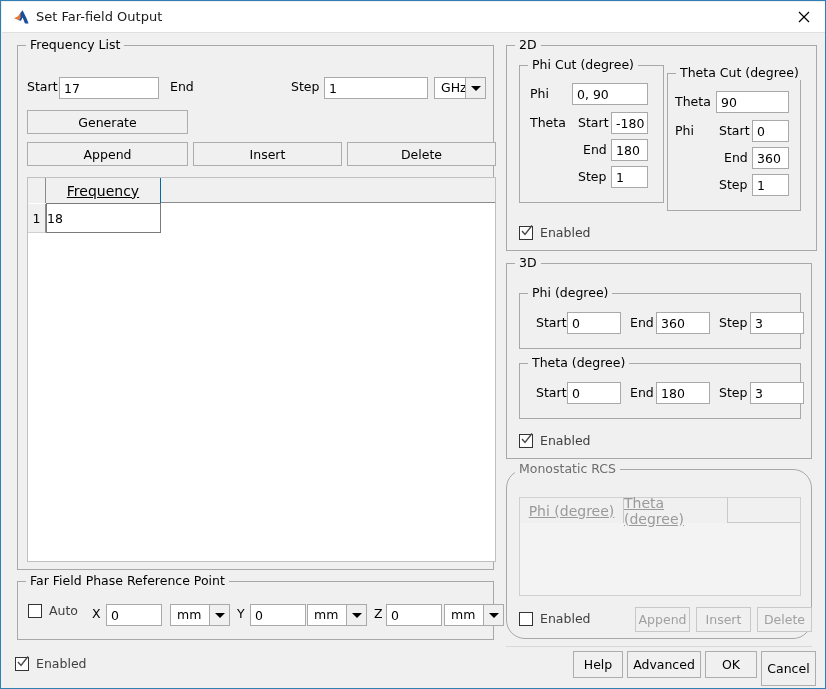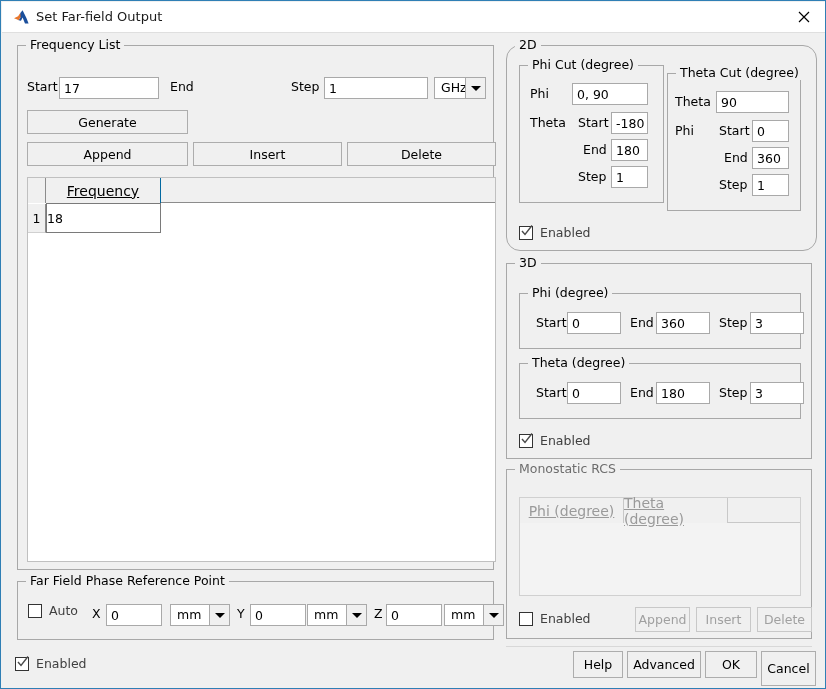--- a/index.html
+++ b/index.html
@@ -365,21 +365,21 @@
 
   <div class="check on" style="left:14px; top:656px;">
     <span class="box">
       <svg class="tick" viewBox="0 0 12 12">
           <path d="M1 6 L4 9.5 L11 0.5" stroke="#4a4a4a" stroke-width="1.4" fill="none"></path>
         </svg>
     </span>
     <span class="ctext">Enabled</span>
   </div>
 
-  <div class="group" style="left:505px; top:44px; width:311px; height:206px;border-radius:14px;">
+  <div class="group" style="left:505px; top:44px; width:311px; height:206px;">
     <div class="legend">2D</div>
 
     <div class="group" style="left:12px; top:19px; width:145px; height:138px;">
       <div class="legend">Phi Cut (degree)</div>
 
       <div class="lbl" style="left:10px; top:20px;">Phi</div>
       <input class="inp" style="left: 52px; top: 17px; width: 76px;" value="0, 90">
 
       <div class="lbl" style="left:10px; top:49px;">Theta</div>
       <div class="lbl" style="left:58px; top:49px;">Start</div>
@@ -445,21 +445,21 @@
     <div class="check on" style="left:12px; top:170px;">
       <span class="box">
         <svg class="tick" viewBox="0 0 12 12">
             <path d="M1 6 L4 9.5 L11 0.5" stroke="#4a4a4a" stroke-width="1.4" fill="none"></path>
           </svg>
       </span>
       <span class="ctext">Enabled</span>
     </div>
   </div>
 
-  <div class="group disabled" style="left:505px; top:468px; width:306px; height:170px;">
+  <div class="group disabled" style="left:505px; top:468px; width:306px; height:170px;border-radius:19px;">
     <div class="legend">Monostatic RCS</div>
 
     <div class="listbox" style="left:12px; top:27px; width:282px; height:99px;">
       <div class="tbl-header" style="border-bottom-color:#c8c8c8;">
         <div class="tbl-col dim" style="left:0px; width:104px;">Phi (degree)</div>
         <div class="tbl-col dim" style="left:104px; width:104px;">Theta (degree)</div>
       </div>
     </div>
 
     <div class="check" style="left:12px; top:142px;">

